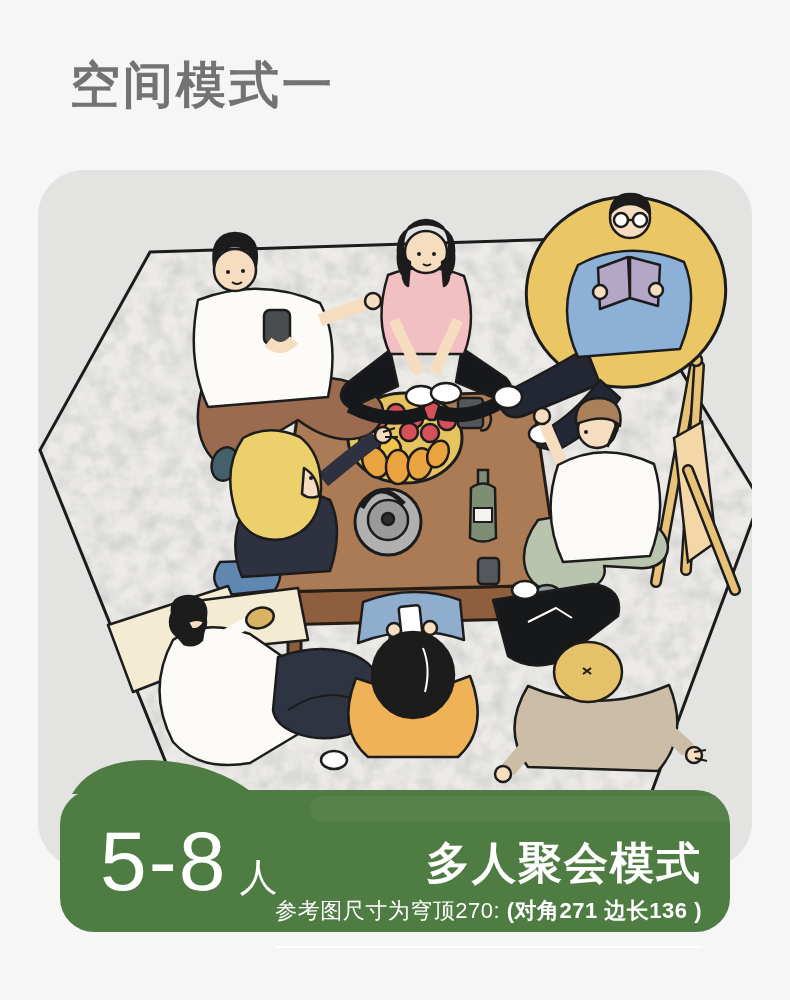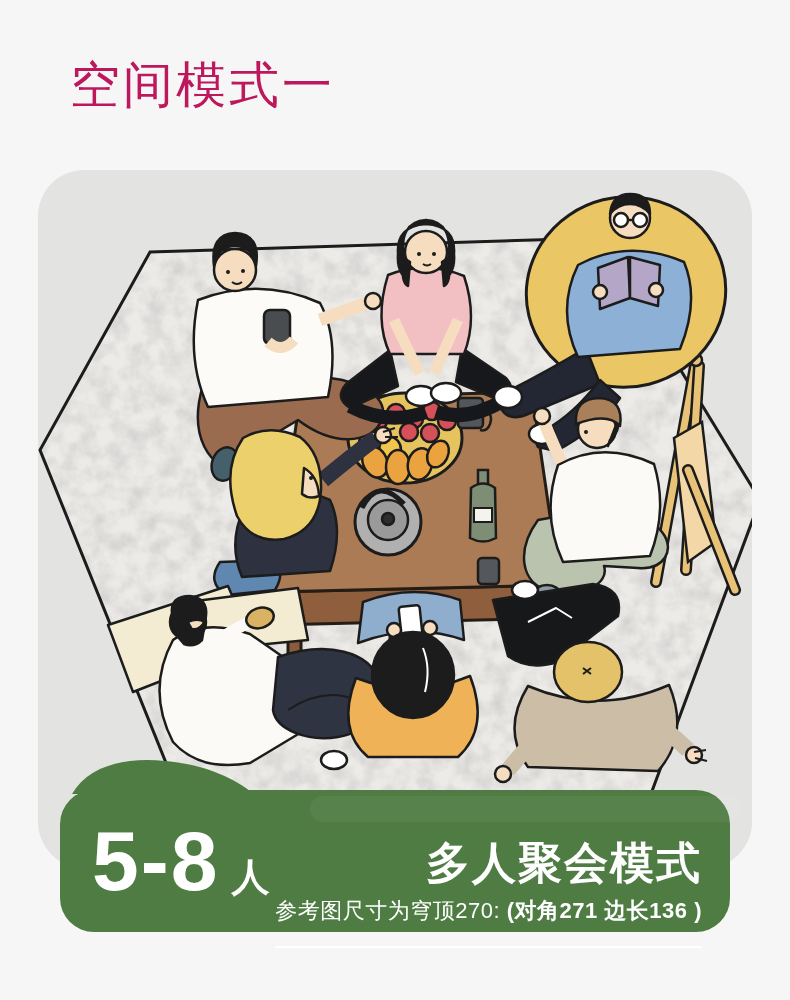--- a/index.html
+++ b/index.html
@@ -1,42 +1,42 @@
 <!DOCTYPE html>
 <html><head>
 <meta charset="utf-8">
 <style>
   * { margin:0; padding:0; box-sizing:border-box; }
   body { font-family:"Liberation Sans", sans-serif; }
   .stage { position:relative; width:790px; height:1000px; background:#f5f6f5; overflow:hidden; }
 
   .page-title {
     position:absolute; left:70px; top:52px;
-    font-size:50px; font-weight:400; color:#be185d; letter-spacing:3px;
+    font-size:50px; font-weight:700; color:#737373; letter-spacing:3px;
   }
 
   .card {
     position:absolute; left:38px; top:170px; width:714px; height:698px;
     background:#e3e3e2; border-radius:46px; overflow:hidden;
   }
   .scene { display:block; width:714px; height:698px; }
 
   .banner-bump { position:absolute; left:70px; top:754px; width:186px; height:40px; z-index:2; }
 
   .banner {
     position:absolute; left:60px; top:790px; width:670px; height:142px;
     background:#4e7c43; border-radius:34px; z-index:2; color:#ffffff;
   }
   .banner .sheen {
     position:absolute; left:250px; top:6px; width:430px; height:26px;
     border-radius:13px; background:rgba(255,255,255,0.05);
   }
   .capacity {
-    position:absolute; left:32px; top:50%; transform:translateY(-50%);
-    display:flex; align-items:baseline; font-weight:700;text-align:right;
+    position:absolute; left:40px; top:50%; transform:translateY(-50%);
+    display:flex; align-items:baseline; font-weight:400;text-align:right;
   }
   .capacity .num { font-size:84px; letter-spacing:2px; line-height:1; }
   .capacity .unit { font-size:38px; margin-left:12px; }
   .banner-right { position:absolute; right:28px; top:18px; text-align:right;margin-top:30px; }
   .mode-title { font-size:44px; font-weight:700; letter-spacing:2px; line-height:1.15; }
   .size-note {
     display:inline-block; margin-top:7px; font-size:22px;
     padding-bottom:20px; border-bottom:2px solid #ffffff; letter-spacing:0.5px;
   }
   .size-note .bold { font-weight:700; }

